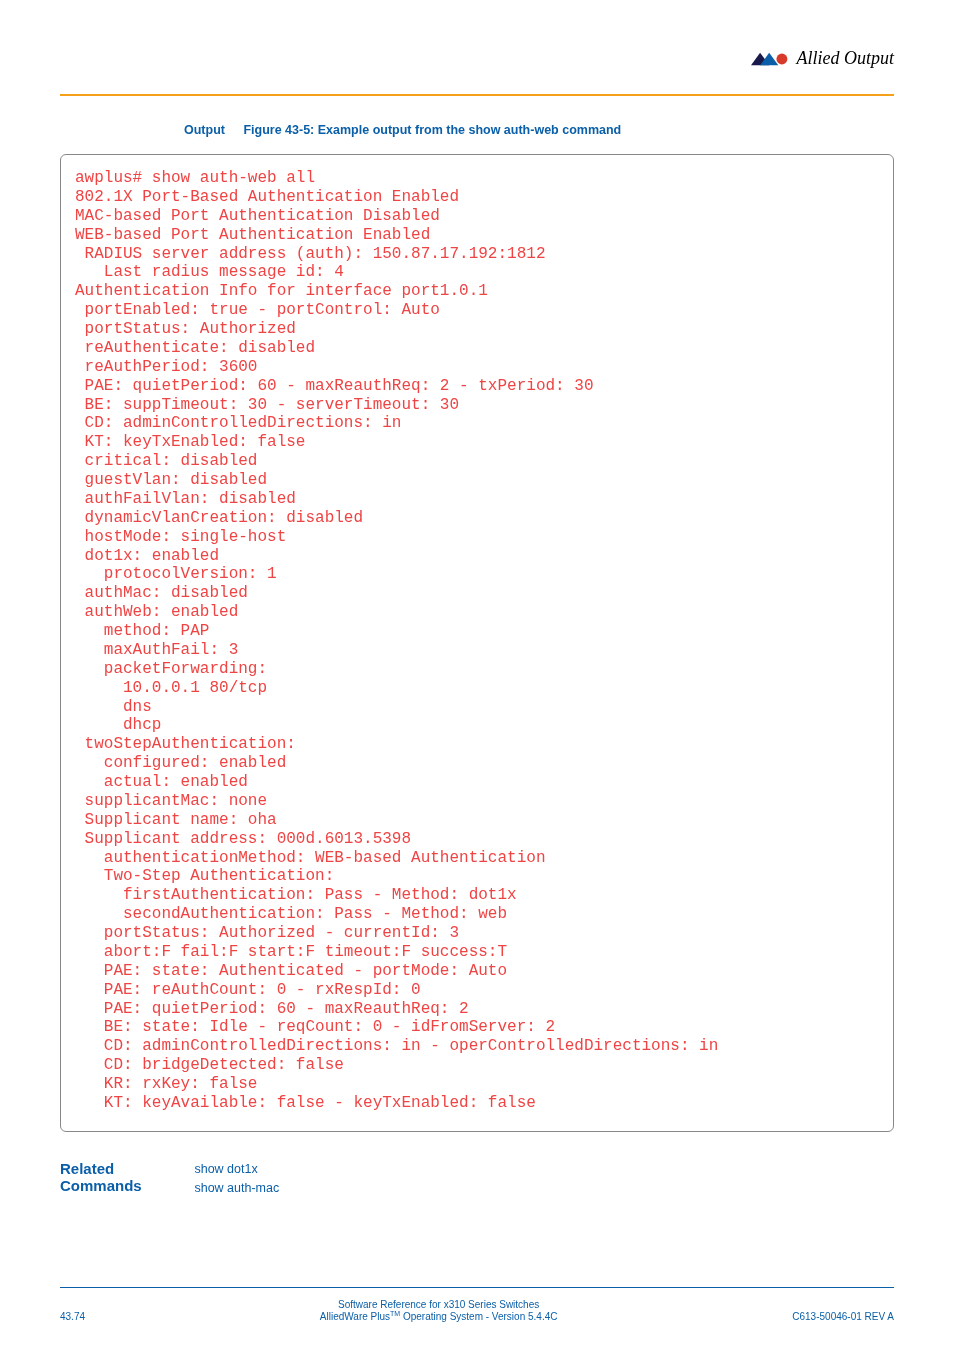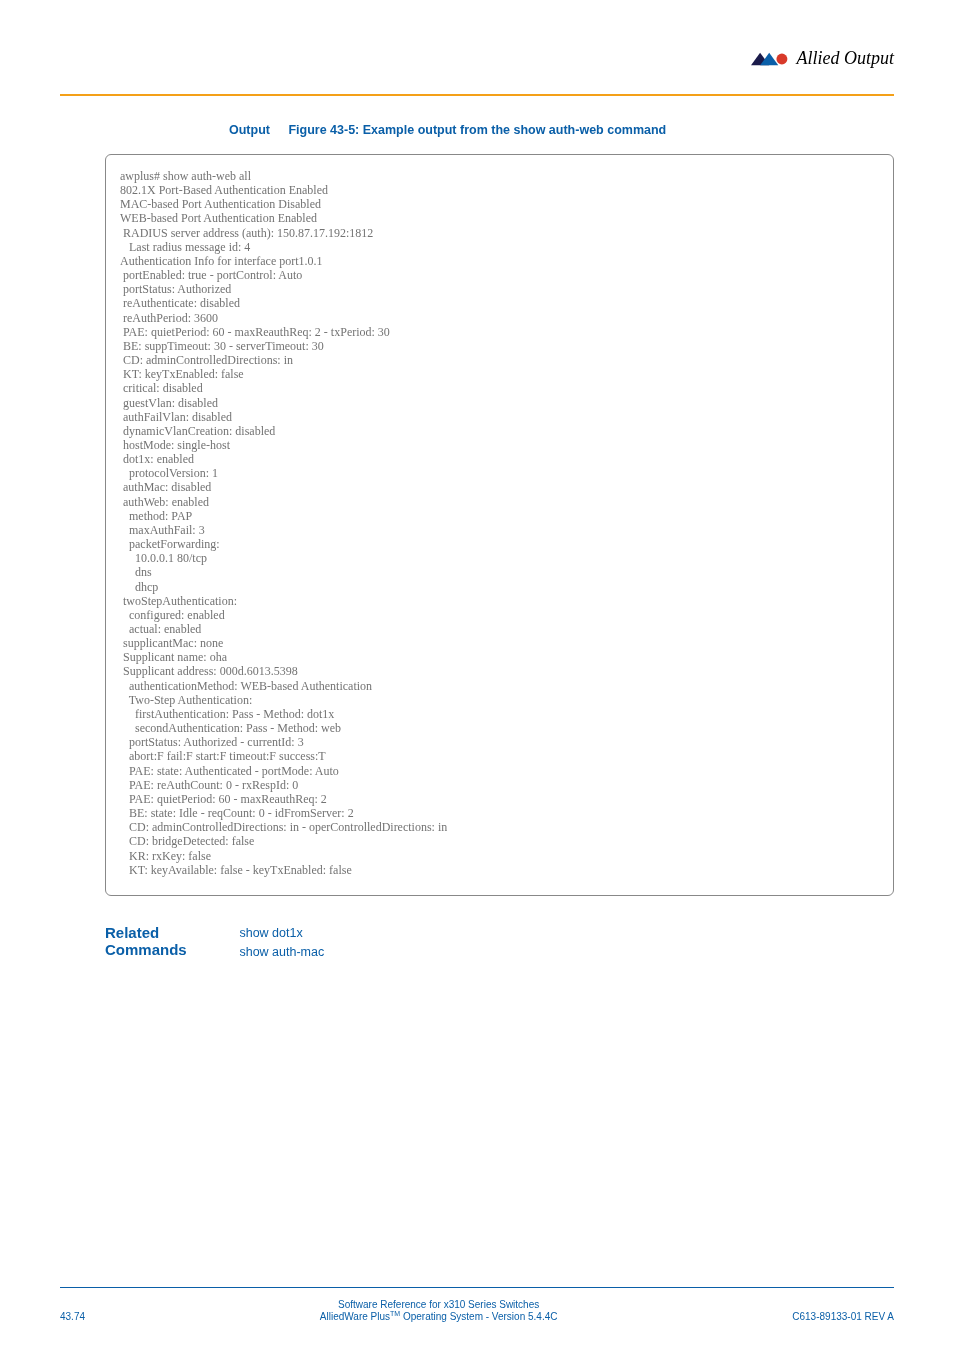--- a/index.html
+++ b/index.html
@@ -35,21 +35,20 @@
       left: 60px;
       right: 60px;
       height: 2px;
       background: #f4a018;
     }
     .content {
       position: absolute;
       top: 120px;
       left: 60px;
       right: 60px;
-      margin-left: 45px;
     }
     .output-line {
       margin-bottom: 16px;
       padding-left: 124px;
     }
     .output-label {
       color: #0a5fa8;
       font-weight: bold;
       font-size: 12.5px;
       display: inline-block;
@@ -60,25 +59,25 @@
       font-size: 12.5px;
       margin-left: 14px;
     }
     .code-box {
       border: 1px solid #888;
       border-radius: 6px;
       padding: 14px 14px 18px 14px;
       margin-bottom: 28px;
     }
     .code-box pre {
-      font-family: Liberation Serif, serif;
-      font-size: 12px;
+      font-family: Liberation Mono, monospace;
+      font-size: 16px;
       line-height: 1.18;
       white-space: pre;
-      color: #737373;
+      color: #ef4444;
     }
     .related-row {
       margin-top: 28px;
     }
     .related-label {
       color: #0a5fa8;
       font-weight: bold;
       font-size: 15px;
       display: inline-block;
       width: 130px;
@@ -206,14 +205,14 @@
 <div class="footer-rule"></div>
 
 <div class="footer">
   <div class="footer-left">43.74</div>
   <div class="footer-center">
     <span class="line1">Software Reference for x310 Series Switches</span>
     <span class="line2">
       <span>AlliedWare Plus</span><span class="tm">TM</span><span> Operating System  - Version 5.4.4C</span>
     </span>
   </div>
-  <div class="footer-right">C613-89133-01 REV A</div>
+  <div class="footer-right">C613-50046-01 REV A</div>
 </div>
 
 </body></html>

